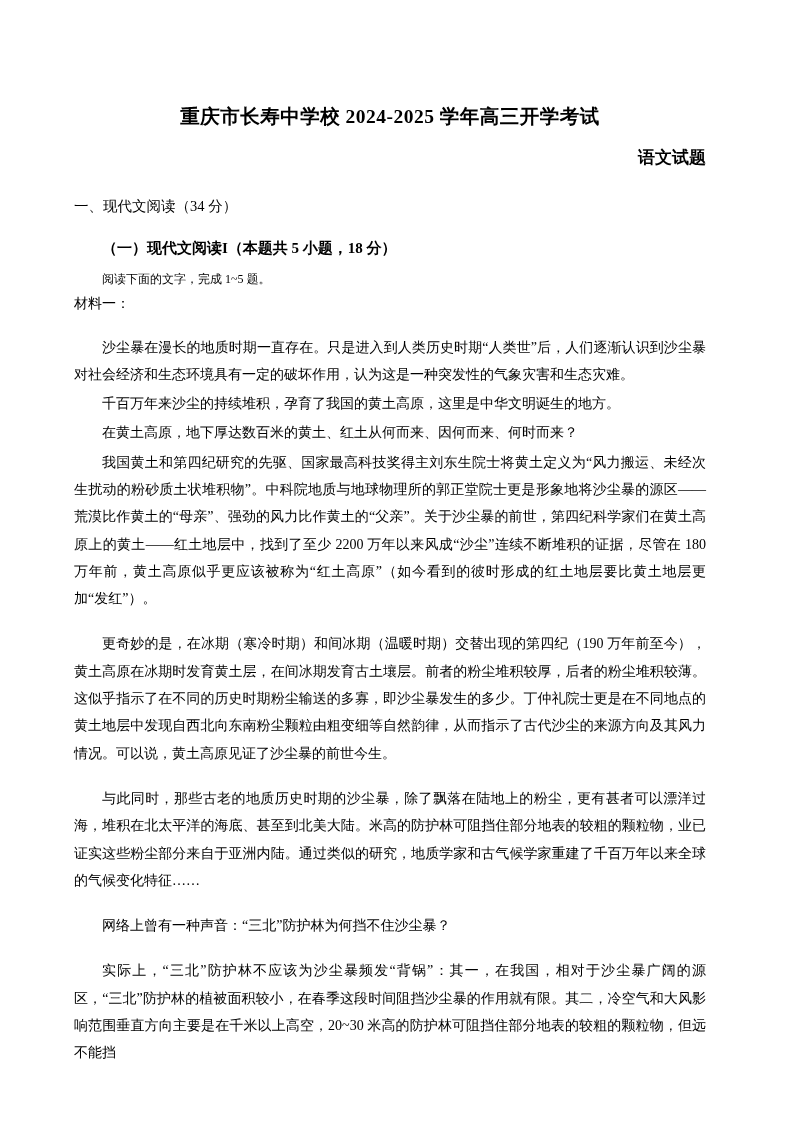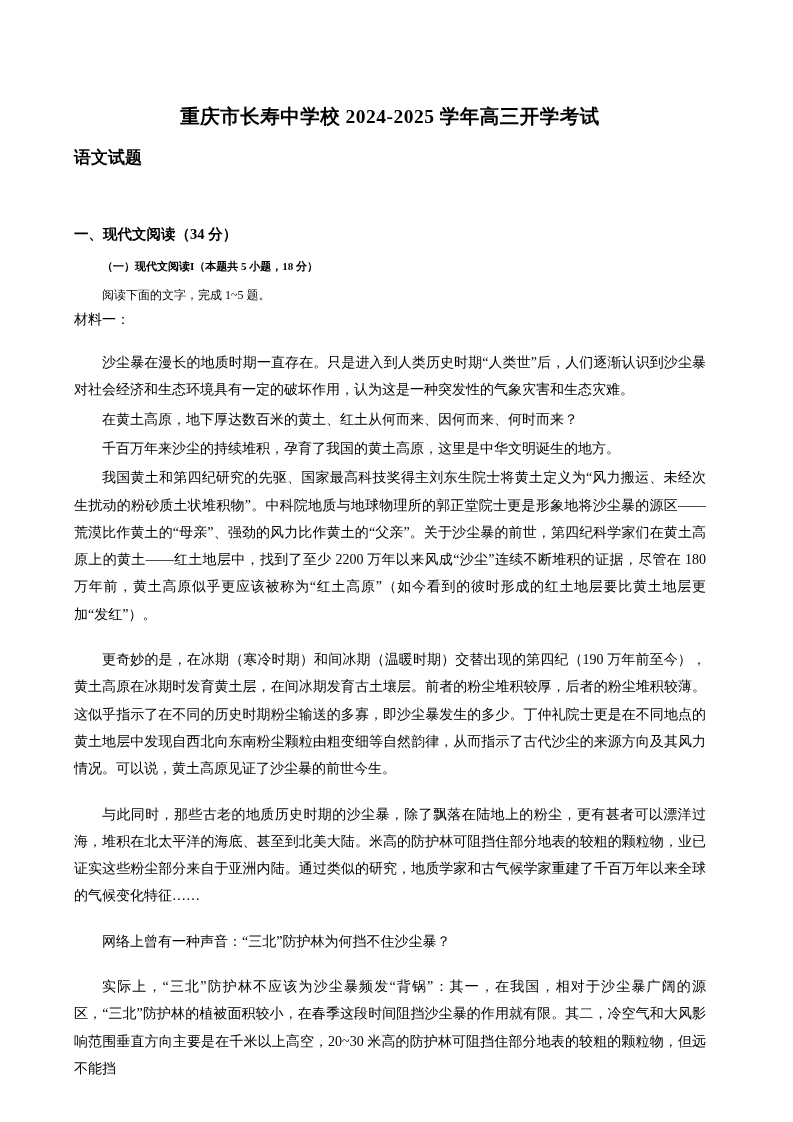--- a/index.html
+++ b/index.html
@@ -22,35 +22,35 @@
   }
   .doc-title {
     text-align: center;
     font-size: 19.5px;
     font-weight: bold;
     letter-spacing: 0.5px;
     margin: 14px 0 0 0;
     line-height: 1.5;
   }
   .doc-subtitle {
-    text-align: left;
+    text-align: right;
     font-size: 17px;
     margin: 14px 0 0 0;
     line-height: 1.5;
   }
   .section-head {
     font-size: 14.5px;
-    font-weight: bold;
-    margin-top: 52px;
+    font-weight: normal;
+    margin-top: 24px;
     line-height: 1.6;
   }
   .sub-head {
-    font-size: 11px;
+    font-size: 15px;
     font-weight: bold;
-    margin-top: 12px;
+    margin-top: 18px;
     text-indent: 28px;
     line-height: 1.6;
   }
   .instruction {
     font-size: 12px;
     margin-top: 10px;
     text-indent: 28px;
     line-height: 1.6;
   }
   .material-label {
@@ -77,21 +77,21 @@
 
   <h1 class="doc-title">重庆市长寿中学校 2024-2025 学年高三开学考试</h1>
   <h2 class="doc-subtitle">语文试题</h2>
 
   <div class="section-head">一、现代文阅读（34 分）</div>
   <div class="sub-head">（一）现代文阅读I（本题共 5 小题，18 分）</div>
   <div class="instruction">阅读下面的文字，完成 1~5 题。</div>
   <div class="material-label">材料一：</div>
 
   <p class="body-text">沙尘暴在漫长的地质时期一直存在。只是进入到人类历史时期“人类世”后，人们逐渐认识到沙尘暴对社会经济和生态环境具有一定的破坏作用，认为这是一种突发性的气象灾害和生态灾难。</p>
+  <p class="body-text tight">千百万年来沙尘的持续堆积，孕育了我国的黄土高原，这里是中华文明诞生的地方。</p>
   <p class="body-text tight">在黄土高原，地下厚达数百米的黄土、红土从何而来、因何而来、何时而来？</p>
-  <p class="body-text tight">千百万年来沙尘的持续堆积，孕育了我国的黄土高原，这里是中华文明诞生的地方。</p>
   <p class="body-text tight">我国黄土和第四纪研究的先驱、国家最高科技奖得主刘东生院士将黄土定义为“风力搬运、未经次生扰动的粉砂质土状堆积物”。中科院地质与地球物理所的郭正堂院士更是形象地将沙尘暴的源区——荒漠比作黄土的“母亲”、强劲的风力比作黄土的“父亲”。关于沙尘暴的前世，第四纪科学家们在黄土高原上的黄土——红土地层中，找到了至少 2200 万年以来风成“沙尘”连续不断堆积的证据，尽管在 180 万年前，黄土高原似乎更应该被称为“红土高原”（如今看到的彼时形成的红土地层要比黄土地层更加“发红”）。</p>
   <p class="body-text">更奇妙的是，在冰期（寒冷时期）和间冰期（温暖时期）交替出现的第四纪（190 万年前至今），黄土高原在冰期时发育黄土层，在间冰期发育古土壤层。前者的粉尘堆积较厚，后者的粉尘堆积较薄。这似乎指示了在不同的历史时期粉尘输送的多寡，即沙尘暴发生的多少。丁仲礼院士更是在不同地点的黄土地层中发现自西北向东南粉尘颗粒由粗变细等自然韵律，从而指示了古代沙尘的来源方向及其风力情况。可以说，黄土高原见证了沙尘暴的前世今生。</p>
   <p class="body-text">与此同时，那些古老的地质历史时期的沙尘暴，除了飘落在陆地上的粉尘，更有甚者可以漂洋过海，堆积在北太平洋的海底、甚至到北美大陆。米高的防护林可阻挡住部分地表的较粗的颗粒物，业已证实这些粉尘部分来自于亚洲内陆。通过类似的研究，地质学家和古气候学家重建了千百万年以来全球的气候变化特征……</p>
   <p class="body-text">网络上曾有一种声音：“三北”防护林为何挡不住沙尘暴？</p>
   <p class="body-text">实际上，“三北”防护林不应该为沙尘暴频发“背锅”：其一，在我国，相对于沙尘暴广阔的源区，“三北”防护林的植被面积较小，在春季这段时间阻挡沙尘暴的作用就有限。其二，冷空气和大风影响范围垂直方向主要是在千米以上高空，20~30 米高的防护林可阻挡住部分地表的较粗的颗粒物，但远不能挡</p>
 
 </div>
 
 </body></html>

